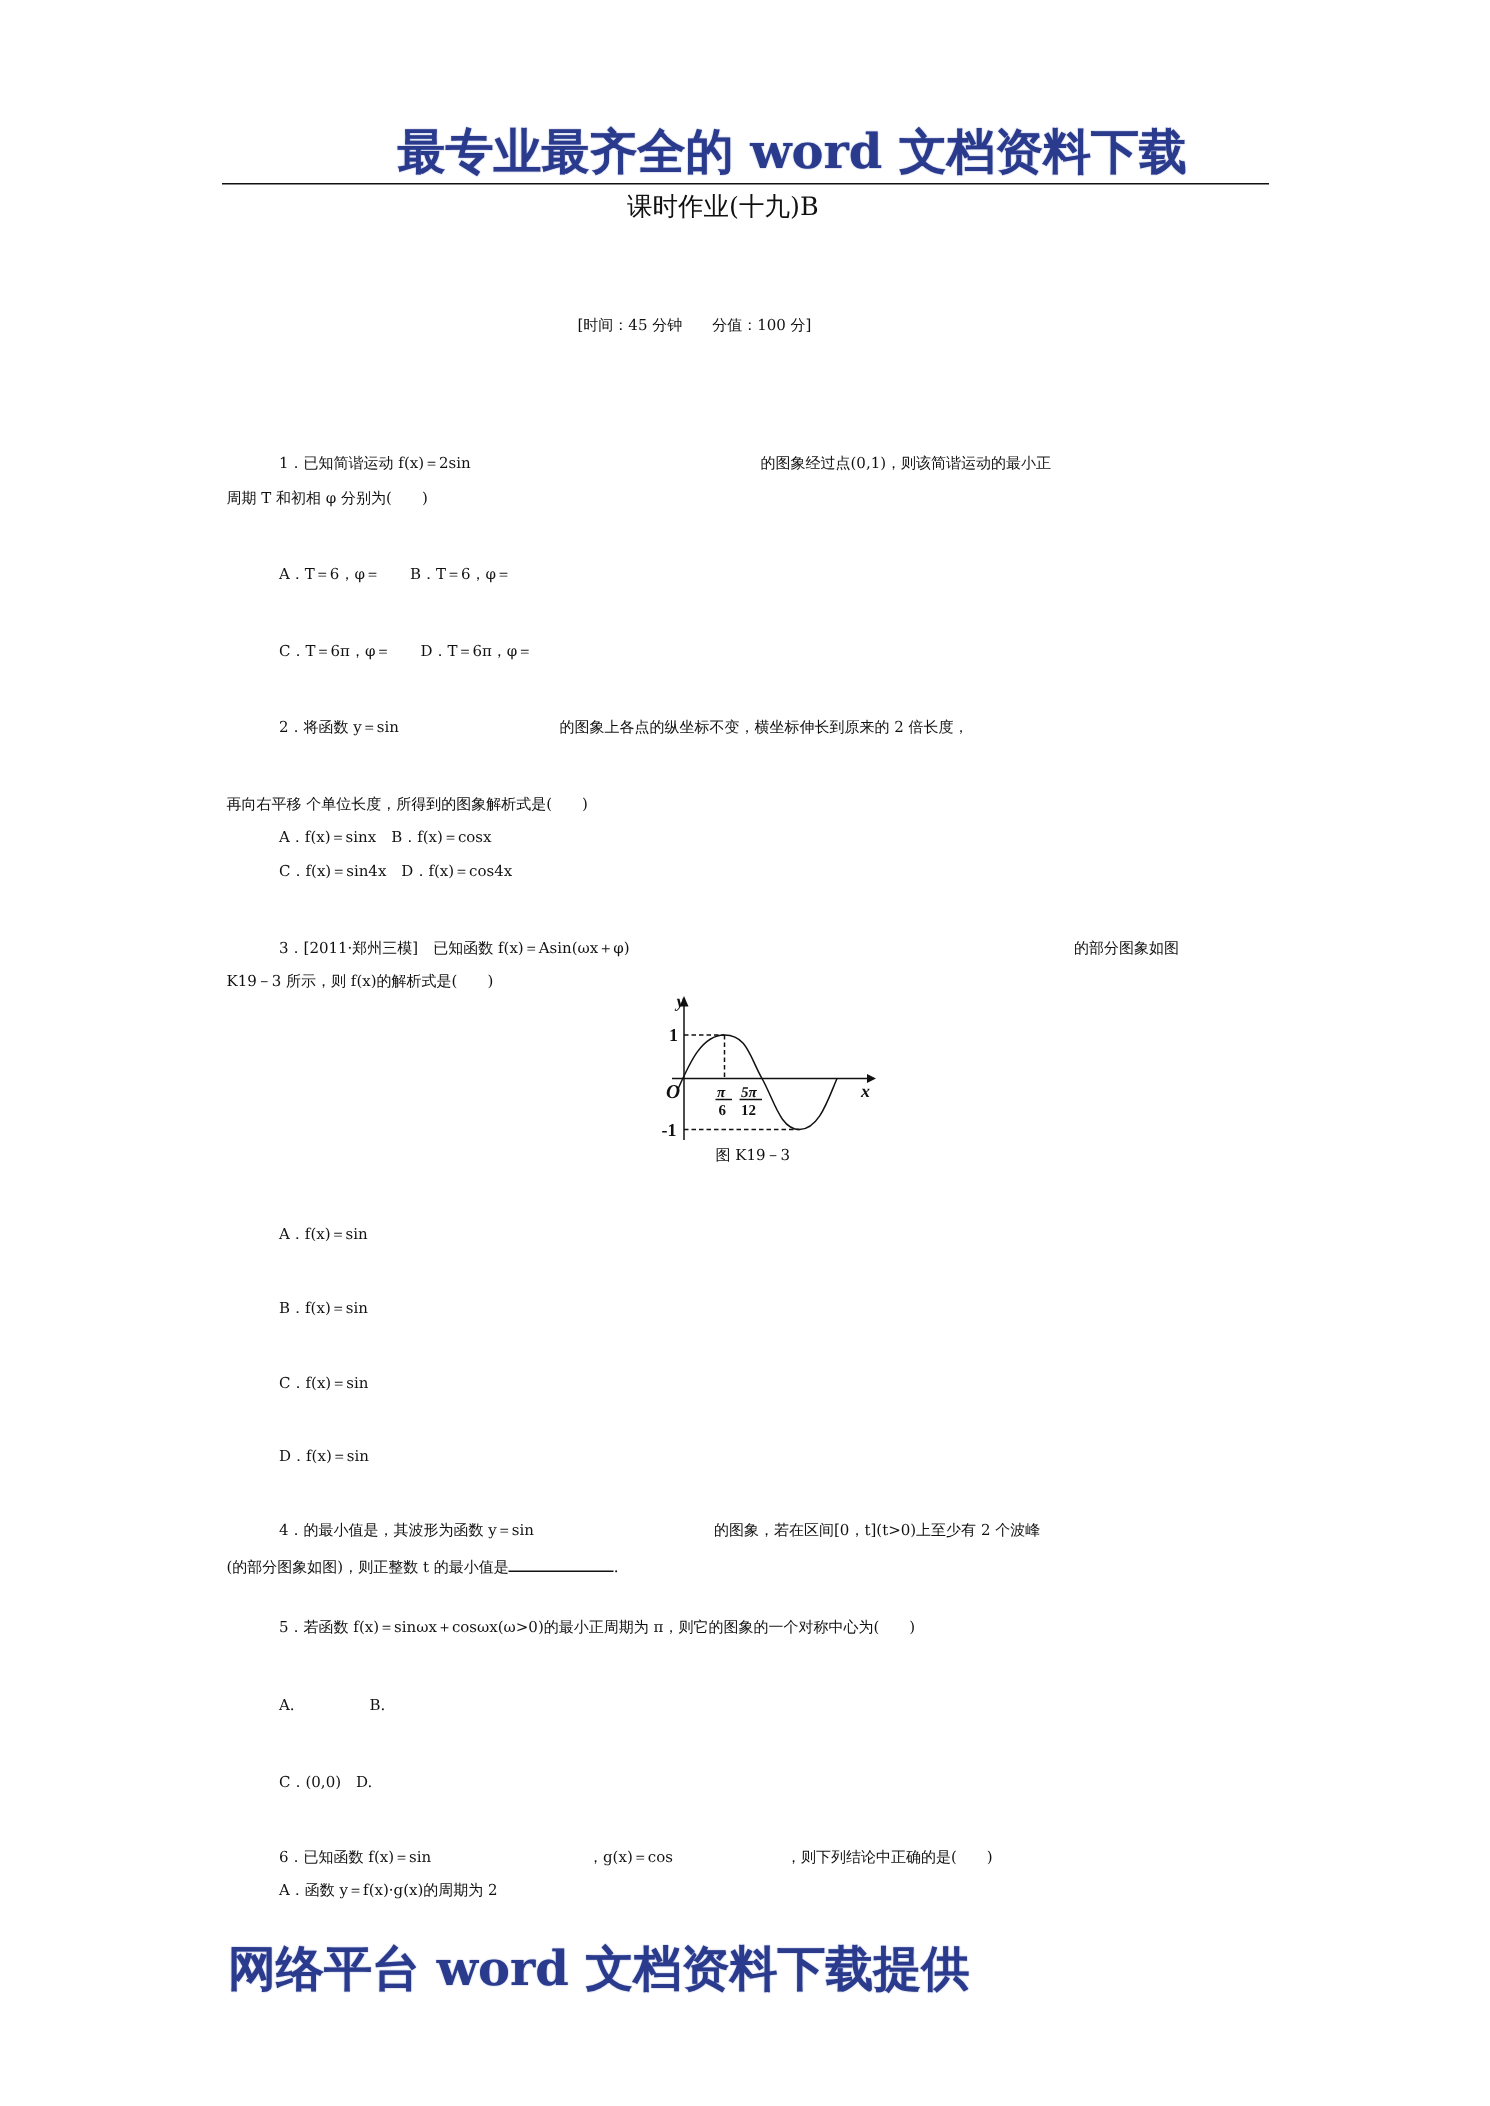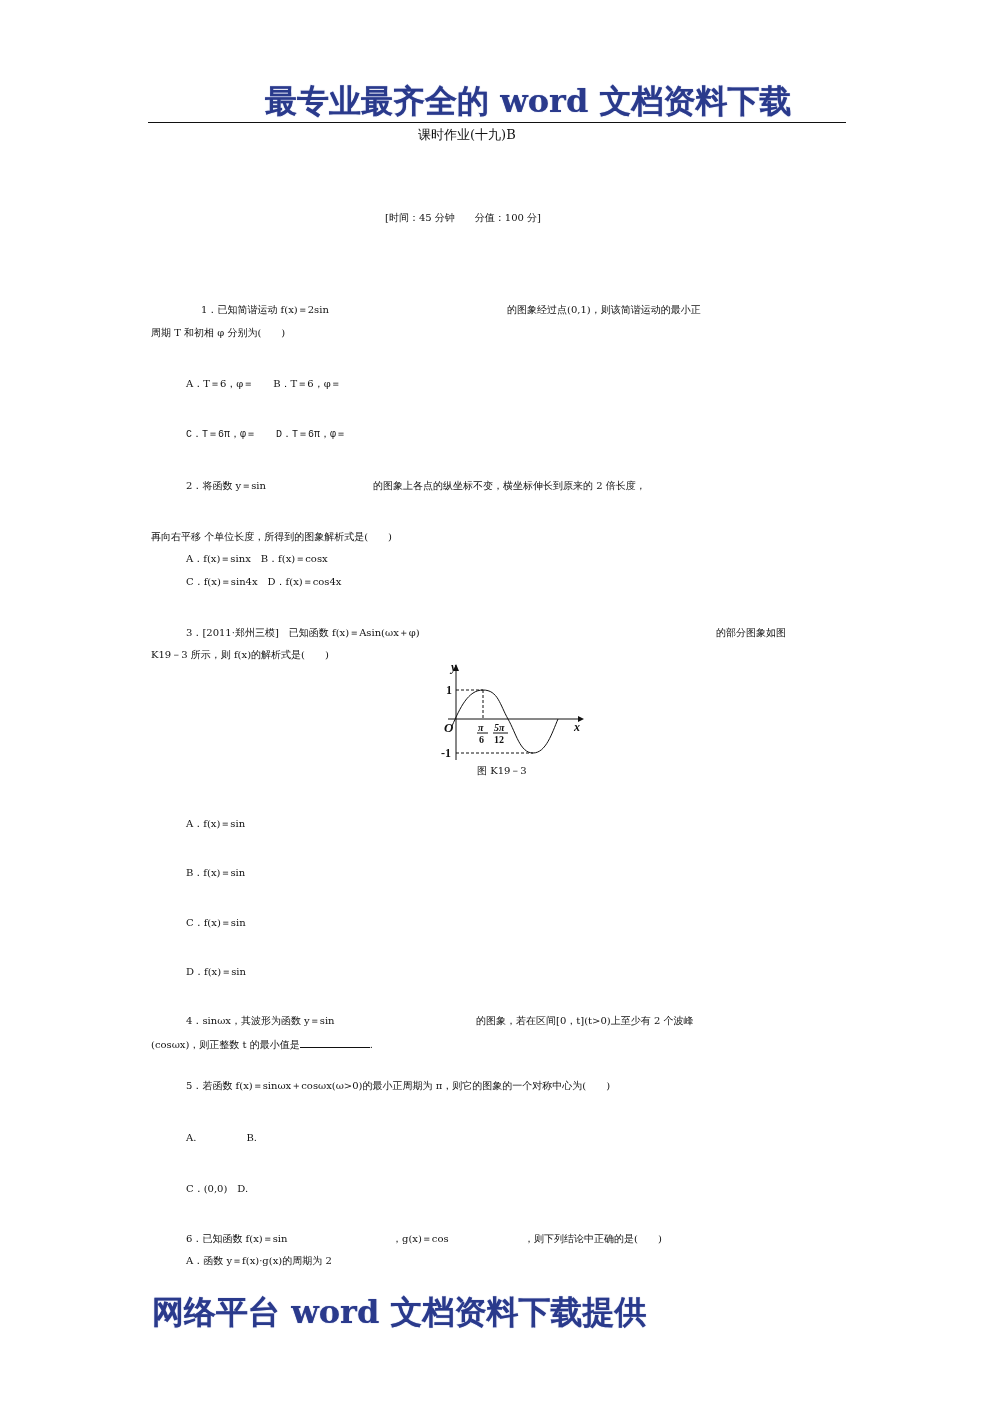--- a/index.html
+++ b/index.html
@@ -3,40 +3,40 @@
 <meta charset="utf-8">
 <style>
   html, body { margin: 0; padding: 0; background: #ffffff; }
   body { width: 993px; height: 1404px; position: relative; overflow: hidden;
          font-family: "DejaVu Serif", "Liberation Serif", serif; color: #111; }
   .abs { position: absolute; white-space: nowrap; }
   .banner { font-family: "DejaVu Serif", serif; font-weight: bold; color: #2a3a8c;
             font-size: 32px; letter-spacing: 0px; text-shadow: 0 0 1px #7a86c0; }
   .rule { position: absolute; left: 148px; top: 122px; width: 698px; height: 1px; background: #111; }
   .t { font-size: 10px; line-height: 20px; }
-  .title { font-size: 13px; }
+  .title { font-size: 17px; }
   .blank { display: inline-block; width: 70px; border-bottom: 1px solid #111; height: 14px; vertical-align: baseline; }
   svg text { font-family: "Liberation Serif", serif; }
 </style>
 </head>
 <body>
 
 <div class="abs banner" style="left:265px; top:80px;">最专业最齐全的 word 文档资料下载</div>
 <div class="rule"></div>
 <div class="abs title" style="left:418px; top:126px;">课时作业(十九)B</div>
 <div class="abs t" style="left:385px; top:208px;">[时间：45 分钟　　分值：100 分]</div>
 
 <div>
-  <div class="abs t" style="left:186px; top:300px;margin-left:15px;">
+  <div class="abs t" style="left:186px; top:300px;">
     <span>1．</span><span>已知简谐运动 f(x)＝2sin</span>
   </div>
   <div class="abs t" style="left:507px; top:300px;">的图象经过点(0,1)，则该简谐运动的最小正</div>
   <div class="abs t" style="left:151px; top:323px;text-align:right;">周期 T 和初相 φ 分别为(　　)</div>
   <div class="abs t" style="left:186px; top:374px;">A．T＝6，φ＝　　B．T＝6，φ＝</div>
-  <div class="abs t" style="left:186px; top:425px;font-family:Liberation Mono, monospace;">C．T＝6π，φ＝　　D．T＝6π，φ＝</div>
+  <div class="abs t" style="left:186px; top:425px;">C．T＝6π，φ＝　　D．T＝6π，φ＝</div>
 </div>
 
 <div>
   <div class="abs t" style="left:186px; top:476px;">
     <span>2．</span><span>将函数 y＝sin</span>
   </div>
   <div class="abs t" style="left:373px; top:476px;">的图象上各点的纵坐标不变，横坐标伸长到原来的 2 倍长度，</div>
   <div class="abs t" style="left:151px; top:527px;">再向右平移 个单位长度，所得到的图象解析式是(　　)</div>
   <div class="abs t" style="left:186px; top:549px;">A．f(x)＝sinx　B．f(x)＝cosx</div>
   <div class="abs t" style="left:186px; top:572px;">C．f(x)＝sin4x　D．f(x)＝cos4x</div>
@@ -77,25 +77,25 @@
   <div class="abs t" style="left:477px; top:761px;">图 K19－3</div>
 
   <div class="abs t" style="left:186px; top:814px;">A．f(x)＝sin</div>
   <div class="abs t" style="left:186px; top:863px;">B．f(x)＝sin</div>
   <div class="abs t" style="left:186px; top:913px;">C．f(x)＝sin</div>
   <div class="abs t" style="left:186px; top:962px;">D．f(x)＝sin</div>
 </div>
 
 <div>
   <div class="abs t" style="left:186px; top:1011px;">
-    <span>4．</span><span>sinωx，其波形为函数 y＝sin</span>
+    <span>4．</span><span>的最小值是，其波形为函数 y＝sin</span>
   </div>
   <div class="abs t" style="left:476px; top:1011px;">的图象，若在区间[0，t](t&gt;0)上至少有 2 个波峰</div>
   <div class="abs t" style="left:151px; top:1033px;">
-    <span>(cosωx)，则正整数 t 的最小值是</span><span class="blank"></span><span>.</span>
+    <span>(的部分图象如图)，则正整数 t 的最小值是</span><span class="blank"></span><span>.</span>
   </div>
 </div>
 
 <div>
   <div class="abs t" style="left:186px; top:1076px;">
     <span>5．</span><span>若函数 f(x)＝sinωx＋cosωx(ω&gt;0)的最小正周期为 π，则它的图象的一个对称中心为(　　)</span>
   </div>
   <div class="abs t" style="left:186px; top:1128px;">A.　　　　　B.</div>
   <div class="abs t" style="left:186px; top:1179px;">C．(0,0)　D.</div>
 </div>

